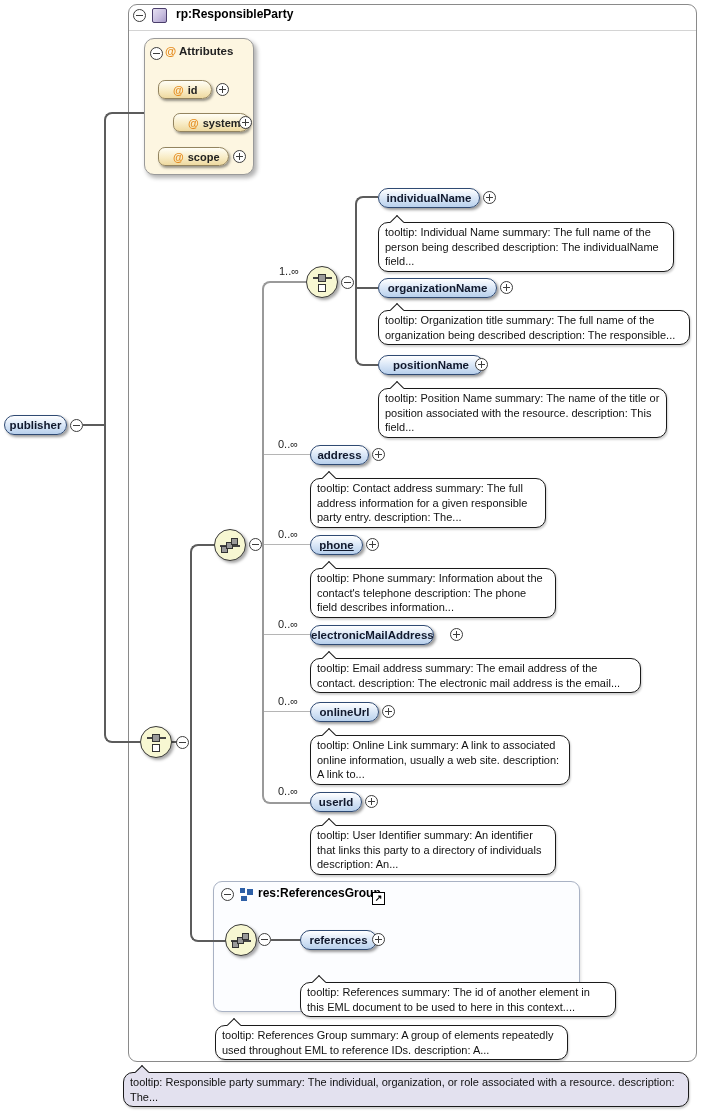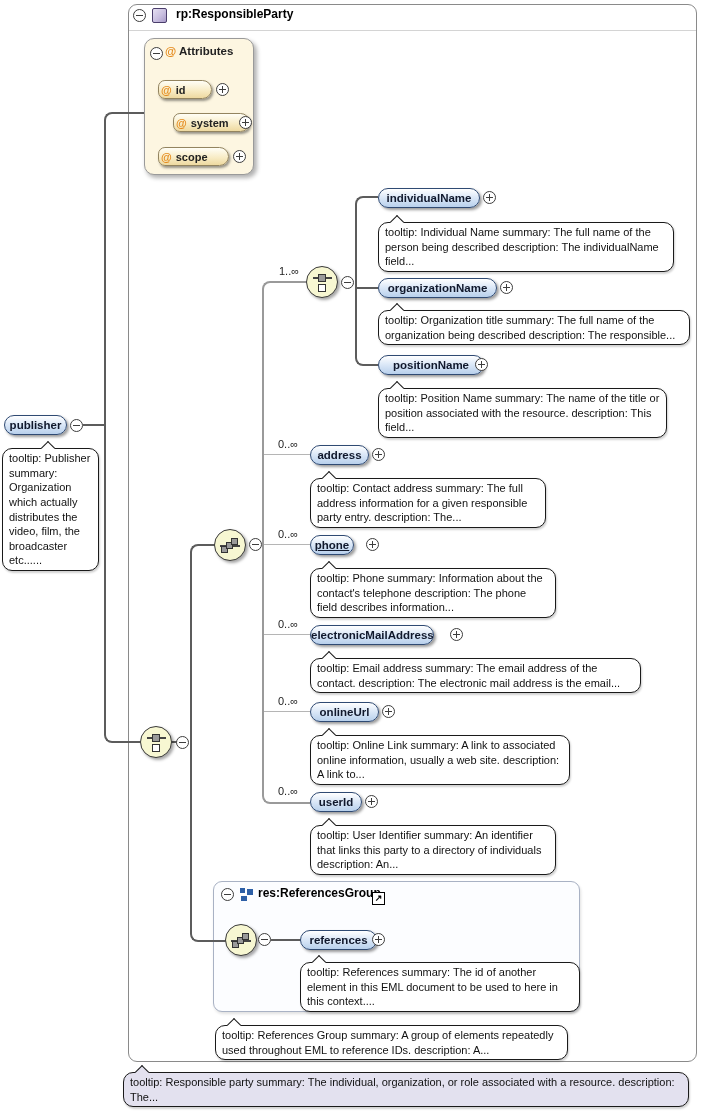--- a/index.html
+++ b/index.html
@@ -52,21 +52,21 @@
         font-size:11.5px;font-weight:bold;color:#10182c;}
 
   
   .card{position:absolute;font-size:11px;color:#222;}
 
   
   .attr-panel{position:absolute;left:144px;top:38px;width:110px;height:137px;
         background:#fdf6e1;border:1px solid #9a9a9a;border-radius:10px;
         box-shadow:2.5px 3px 4px rgba(0,0,0,0.3);box-sizing:border-box;}
   .attr-box{position:absolute;height:19px;line-height:18px;box-sizing:border-box;
-        border:1px solid #93845f;border-radius:8px 11px 11px 8px;padding:0 2px;
+        border:1px solid #93845f;border-radius:8px 11px 11px 8px;padding:0 14px;
         background:linear-gradient(#fffef6 0%,#f8ecc6 55%,#eed9a0 100%);
         box-shadow:1.5px 2px 2.5px rgba(0,0,0,0.4);
         font-size:11px;font-weight:bold;color:#222;white-space:nowrap;}
   .at{color:#e58b1e;font-weight:bold;margin-right:4px;}
   .attr-title{position:absolute;left:179px;top:45px;font-size:11.5px;font-weight:bold;color:#222;}
   .attr-at{position:absolute;left:165px;top:45px;font-size:11.5px;}
 
   
   .tip{position:absolute;background:#fff;border:1.4px solid #1a1a1a;border-radius:10px;
        padding:2px 6px;font-size:11px;line-height:1.33;color:#111;box-sizing:border-box;
@@ -116,21 +116,20 @@
   <div class="attr-title">Attributes</div>
   <div class="attr-box" style="left:158px;top:80px;width:54px;"><span class="at">@</span><span>id</span></div>
   <span class="pcirc" style="left:216px;top:83px;"></span>
   <div class="attr-box" style="left:158px;top:113px;width:77px;margin-left:15px;"><span class="at">@</span><span>system</span></div>
   <span class="pcirc" style="left:239px;top:116px;"></span>
   <div class="attr-box" style="left:158px;top:147px;width:71px;"><span class="at">@</span><span>scope</span></div>
   <span class="pcirc" style="left:233px;top:150px;"></span>
 
   <div class="ebox" style="left:4px;top:415px;width:63px;">publisher</div>
   <span class="mcirc" style="left:70px;top:419px;"></span>
-  <div class="tip tip-pub" style="left:2px;top:448px;width:97px;">tooltip: Publisher summary: Organization which actually distributes the video, film, the broadcaster etc......</div>
 
   <div class="ln" style="left:171px;top:741px;width:7px;height:2px;"></div>
   <div class="comp" style="left:140px;top:726px;">
     <span class="cho-glyph">
         <i class="bar"></i>
         <i class="sqf"></i>
         <i class="sqo"></i>
       </span>
   </div>
   <span class="mcirc" style="left:176px;top:736px;"></span>
@@ -180,21 +179,21 @@
   <div class="ebox" style="left:378px;top:355px;width:106px;">positionName</div>
   <span class="pcirc" style="left:475px;top:358px;"></span>
   <div class="tip" style="left:378px;top:388px;width:289px;">tooltip: Position Name summary: The name of the title or position associated with the resource. description: This field...</div>
 
   <div class="card" style="left:278px;top:438px;">0..∞</div>
   <div class="ebox" style="left:310px;top:445px;width:59px;">address</div>
   <span class="pcirc" style="left:372px;top:448px;"></span>
   <div class="tip" style="left:310px;top:478px;width:236px;">tooltip: Contact address summary: The full address information for a given responsible party entry. description: The...</div>
 
   <div class="card" style="left:278px;top:528px;">0..∞</div>
-  <div class="ebox" style="left:310px;top:535px;width:44px;text-decoration:underline;">phone</div>
+  <div class="ebox" style="left:310px;top:535px;width:53px;text-decoration:underline;">phone</div>
   <span class="pcirc" style="left:366px;top:538px;"></span>
   <div class="tip" style="left:310px;top:568px;width:246px;">tooltip: Phone summary: Information about the contact's telephone description: The phone field describes information...</div>
 
   <div class="card" style="left:278px;top:618px;">0..∞</div>
   <div class="ebox" style="left:310px;top:625px;width:124px;">electronicMailAddress</div>
   <span class="pcirc" style="left:450px;top:628px;"></span>
   <div class="tip" style="left:310px;top:658px;width:331px;">tooltip: Email address summary: The email address of the contact. description: The electronic mail address is the email...</div>
 
   <div class="card" style="left:278px;top:695px;">0..∞</div>
   <div class="ebox" style="left:310px;top:702px;width:69px;">onlineUrl</div>
@@ -211,19 +210,19 @@
         <i class="bar"></i>
         <i class="s1 sq"></i>
         <i class="s2 sq"></i>
         <i class="s3 sq"></i>
       </span>
   </div>
   <span class="mcirc" style="left:258px;top:933px;"></span>
   <div class="ln" style="left:271px;top:939px;width:30px;height:2px;"></div>
   <div class="ebox" style="left:300px;top:930px;width:77px;">references</div>
   <span class="pcirc" style="left:372px;top:933px;"></span>
-  <div class="tip" style="left:300px;top:962px;width:280px;">tooltip: References summary: The id of another element in this EML document to be used to here in this context....</div>
+  <div class="tip" style="left:300px;top:982px;width:316px;">tooltip: References summary: The id of another element in this EML document to be used to here in this context....</div>
 
   <div class="tip" style="left:215px;top:1025px;width:353px;">tooltip: References Group summary: A group of elements repeatedly used throughout EML to reference IDs. description: A...</div>
 
   <div class="tip tip-root" style="left:123px;top:1072px;width:566px;">tooltip: Responsible party summary: The individual, organization, or role associated with a resource. description: The...</div>
 
 </div>
 
 </body></html>

